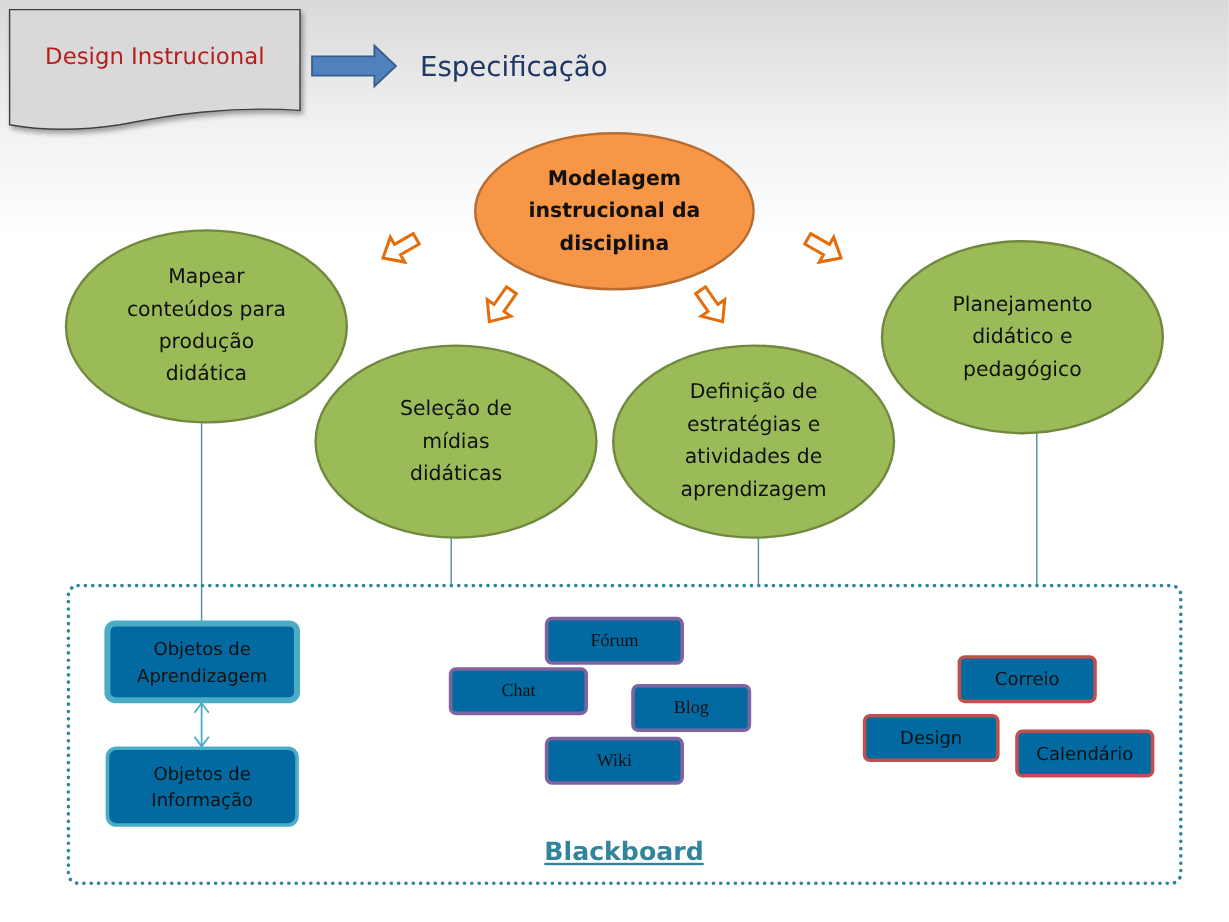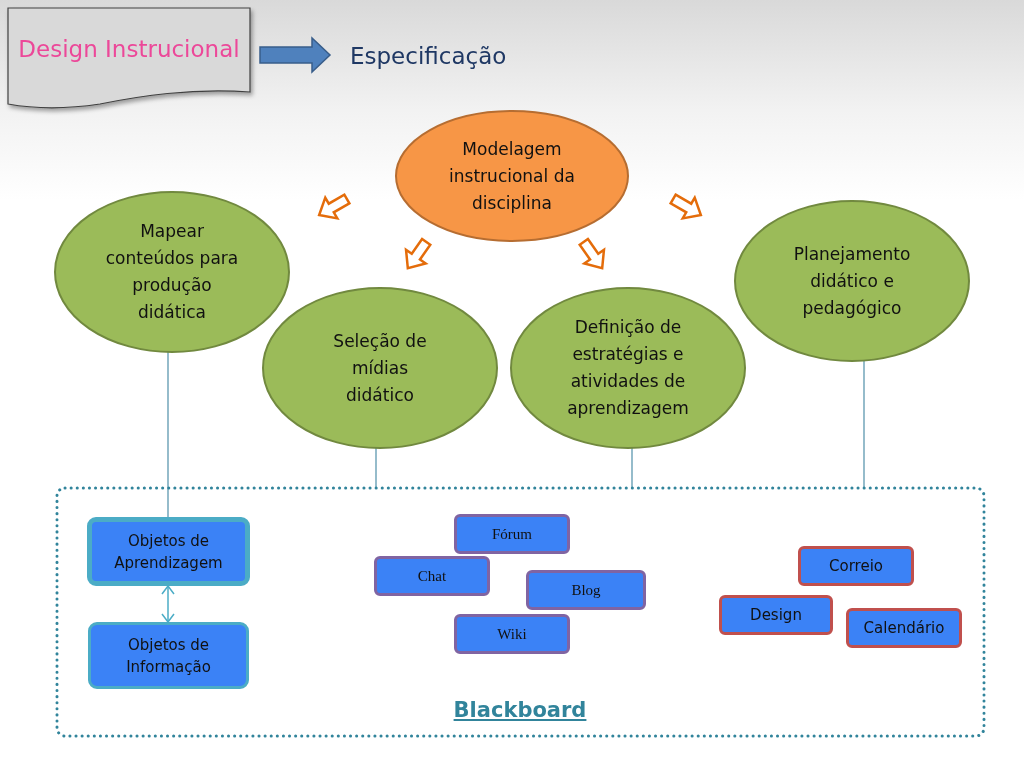--- a/index.html
+++ b/index.html
@@ -10,28 +10,28 @@
     }
     .abs { position: absolute; }
     svg.layer { position: absolute; left: 0; top: 0; width: 1024px; height: 768px; }
     .ellipse-text {
       position: absolute; display: flex; align-items: center; justify-content: center;
       text-align: center; color: #111; font-size: 17px; line-height: 27px;
       font-family: "DejaVu Sans", sans-serif; white-space: pre-line;
     }
     .box {
       position: absolute; display: flex; align-items: center; justify-content: center;
-      text-align: center; background: #3b82f6; border-radius: 6px; box-sizing: border-box;
+      text-align: center; background: #0369a1; border-radius: 6px; box-sizing: border-box;
       font-size: 15px; color: #111; line-height: 22px; white-space: pre-line;
     }
     .box.purple { border: 3px solid #8064a2; font-family: Liberation Serif, serif; }
     .box.red { border: 3px solid #c0504d; }
     .box.teal-thick { border: 5px solid #4bacc6; border-radius: 9px; }
     .box.teal { border: 3px solid #4bacc6; border-radius: 9px; }
-    .title-text { font-size: 23px; color: #ec4899; }
+    .title-text { font-size: 19px; color: #b91c1c; }
     .spec-text { font-size: 23px; color: #1f3864; }
     .bb-text { font-size: 21px; font-weight: bold; color: #31849b; text-decoration: underline; }
   </style>
 </head>
 <body>
 
 <svg class="layer" viewBox="0 0 1024 768">
   <defs>
     <filter id="shadow" x="-10%" y="-10%" width="130%" height="140%">
       <feDropShadow dx="2" dy="3" stdDeviation="2" flood-color="#000" flood-opacity="0.35"></feDropShadow>
@@ -70,46 +70,46 @@
 
     <path transform="translate(593,255) rotate(55)" d="M-16,-5 L2,-5 L2,-12 L16,0 L2,12 L2,5 L-16,5 Z"></path>
 
     <path transform="translate(687,207) rotate(30)" d="M-16,-5 L2,-5 L2,-12 L16,0 L2,12 L2,5 L-16,5 Z"></path>
   </g>
 </svg>
 
 <div class="abs title-text" style="left:8px; top:36px; width:242px; text-align:center;">Design Instrucional</div>
 <div class="abs spec-text" style="left:350px; top:43px;">Especificação</div>
 
-<div class="ellipse-text" style="left:396px; top:111px; width:232px; height:130px;">Modelagem
+<div class="ellipse-text" style="left:396px; top:111px; width:232px; height:130px;font-weight:bold;">Modelagem
 instrucional da
 disciplina</div>
 
 <div class="ellipse-text" style="left:55px; top:192px; width:234px; height:160px;">Mapear
 conteúdos para
 produção
 didática</div>
 <div class="ellipse-text" style="left:263px; top:288px; width:234px; height:160px;">Seleção de
 mídias
-didático</div>
+didáticas</div>
 <div class="ellipse-text" style="left:511px; top:288px; width:234px; height:160px;">Definição de
 estratégias e
 atividades de
 aprendizagem</div>
 <div class="ellipse-text" style="left:735px; top:201px; width:234px; height:160px;">Planejamento
 didático e
 pedagógico</div>
 
 <div class="box teal-thick" style="left:87px; top:517px; width:163px; height:69px;">Objetos de
 Aprendizagem</div>
 <div class="box teal" style="left:88px; top:622px; width:161px; height:67px;">Objetos de
 Informação</div>
 
 <div class="box purple" style="left:454px; top:514px; width:116px; height:40px;">Fórum</div>
 <div class="box purple" style="left:374px; top:556px; width:116px; height:40px;">Chat</div>
-<div class="box purple" style="left:526px; top:570px; width:120px; height:40px;">Blog</div>
+<div class="box purple" style="left:526px; top:570px; width:100px; height:40px;">Blog</div>
 <div class="box purple" style="left:430px; top:614px; width:116px; height:40px;margin-left:24px;">Wiki</div>
 
 <div class="box red" style="left:798px; top:546px; width:116px; height:40px;">Correio</div>
 <div class="box red" style="left:719px; top:595px; width:114px; height:40px;">Design</div>
 <div class="box red" style="left:846px; top:608px; width:116px; height:40px;">Calendário</div>
 
 <div class="abs bb-text" style="left:440px; top:698px; width:160px; text-align:center;">Blackboard</div>
 
 </body></html>

